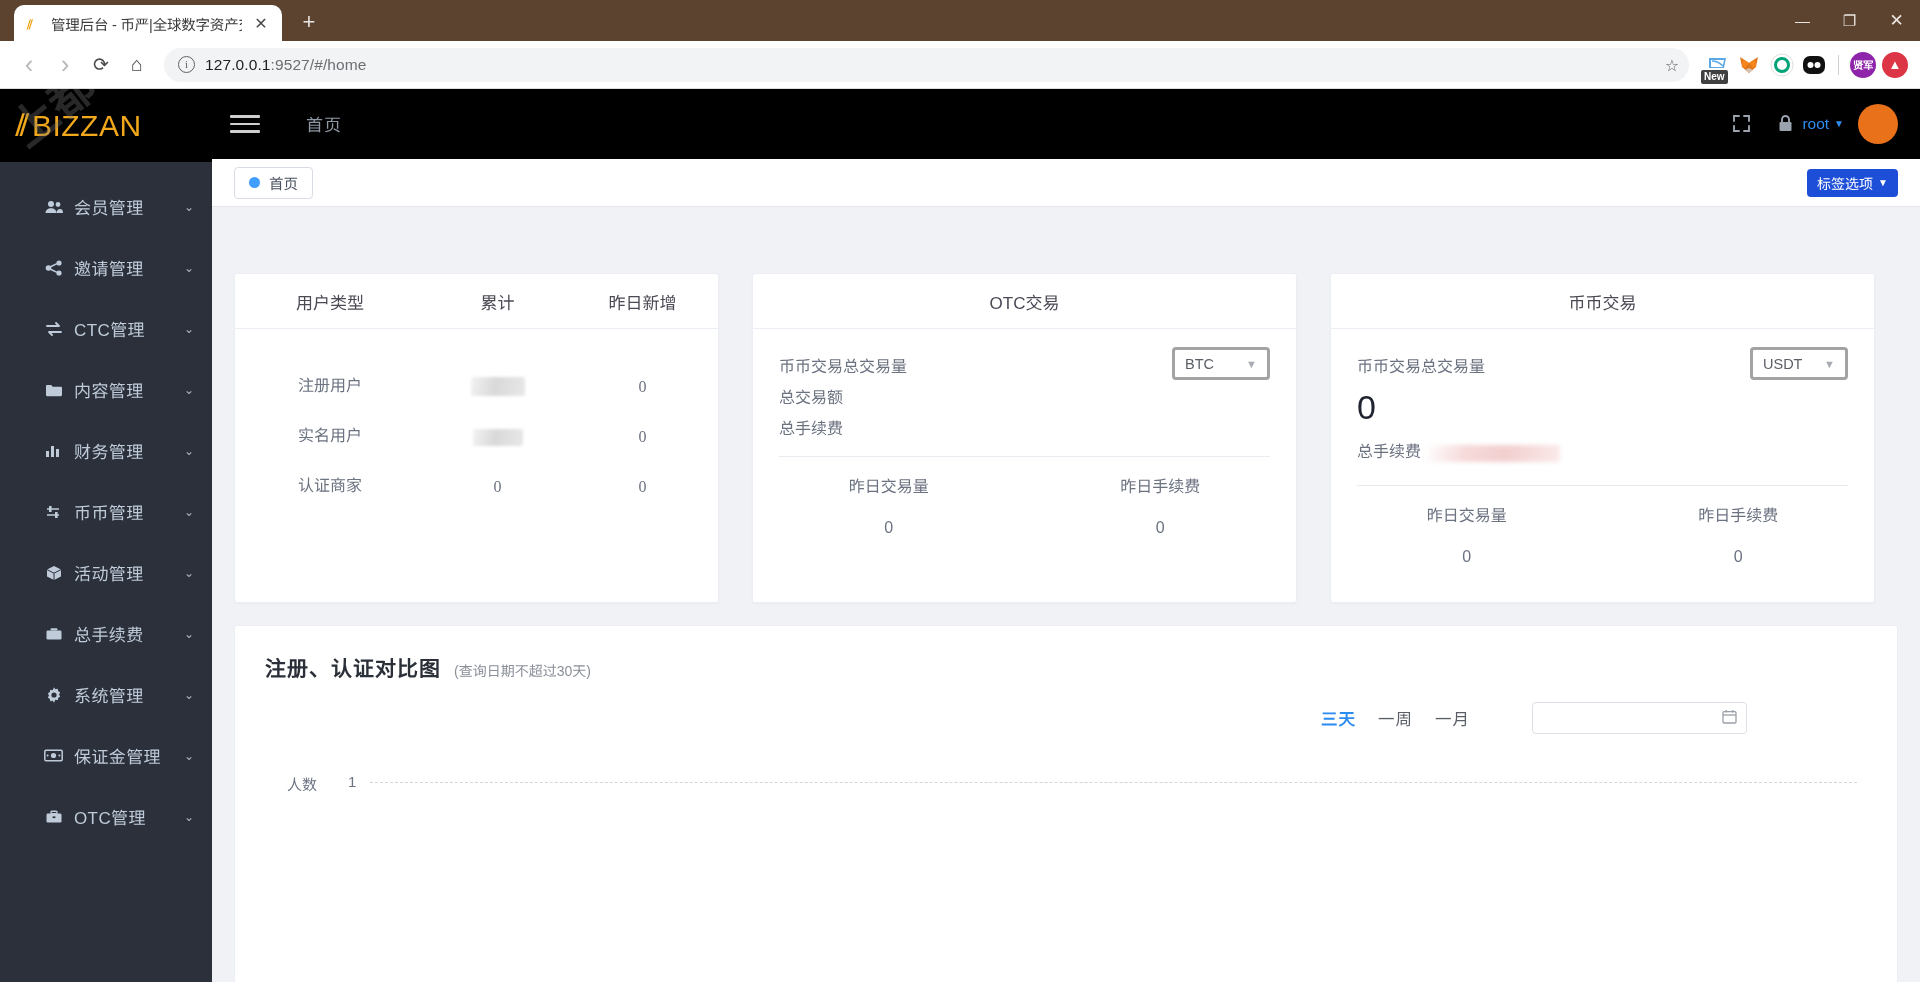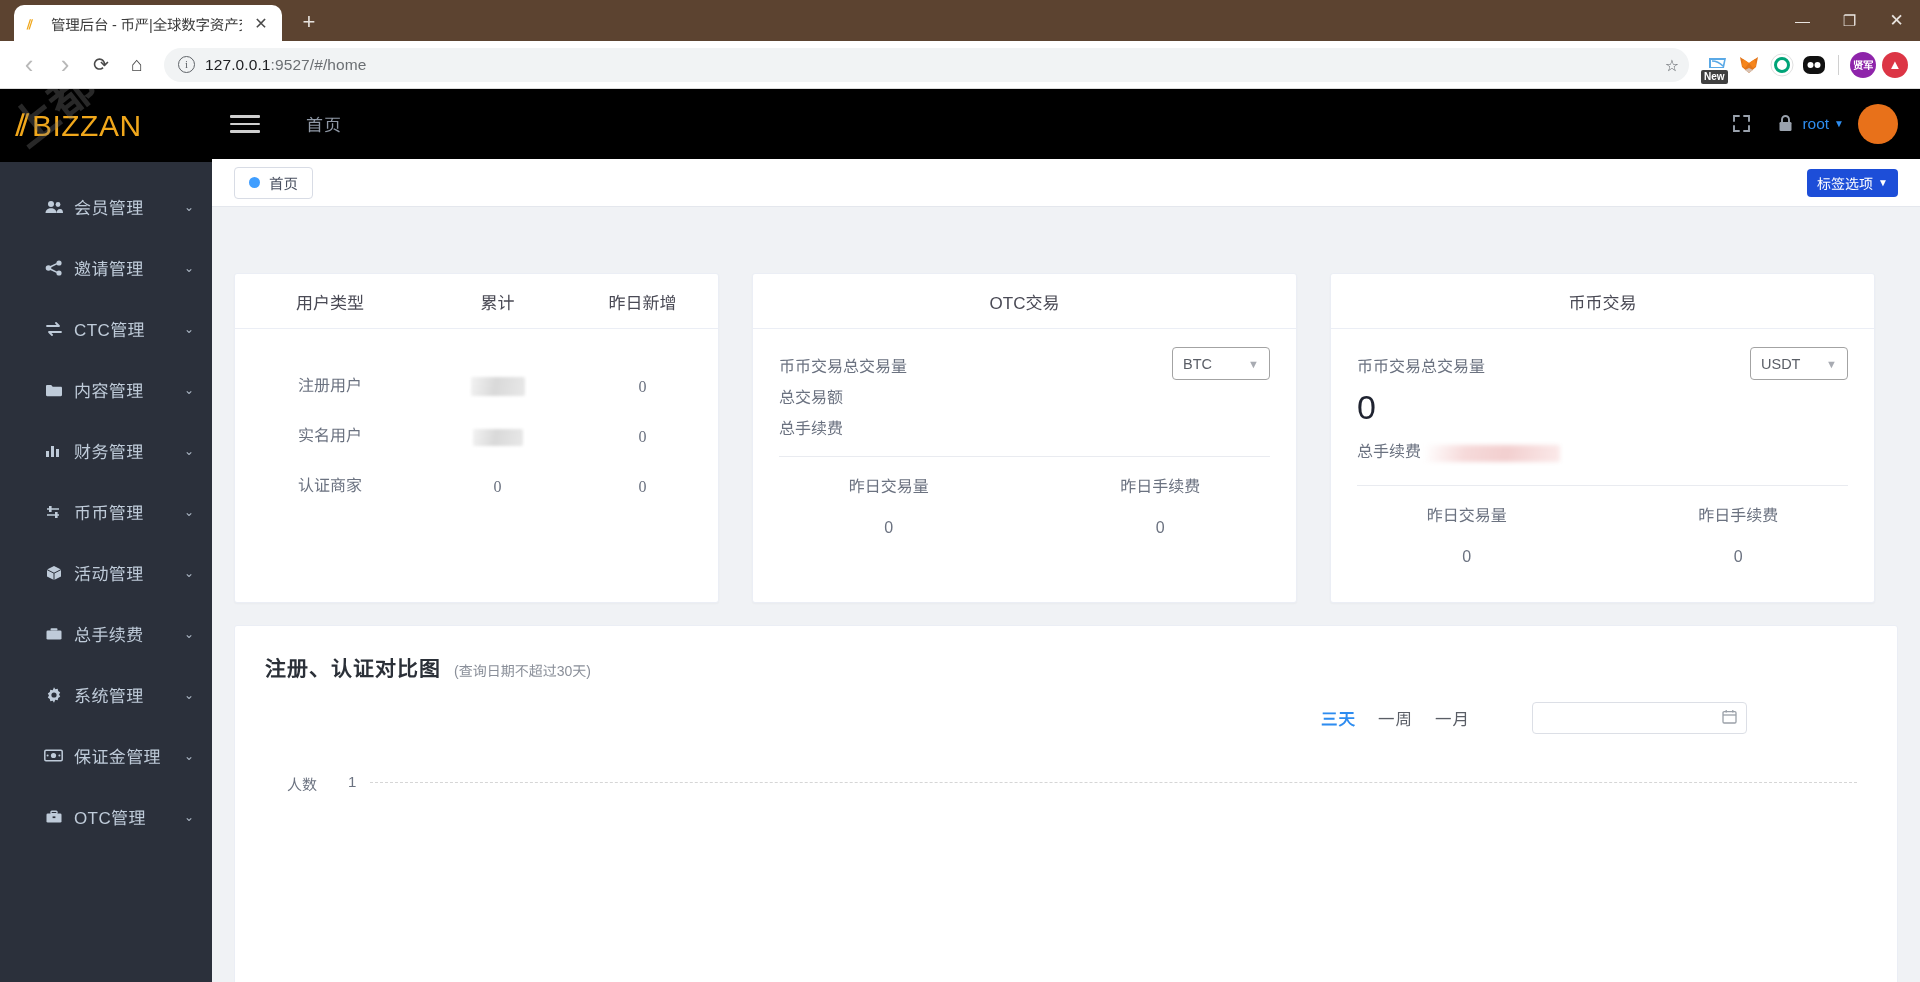--- a/index.html
+++ b/index.html
@@ -212,21 +212,21 @@
   .cb-line { font-size: 16px; color: #6b7280; line-height: 31px; }
   .cb-big { font-size: 34px; color: #1f2330; line-height: 46px; margin: 2px 0 6px 0;
     font-family: "Liberation Sans", sans-serif; }
   .redacted-pink {
     display: inline-block; height: 17px; width: 135px; border-radius: 2px;
     background: linear-gradient(100deg,#ffffff 0%,#f6dada 30%,#f2cfcf 60%,#fbeaea 100%);
     filter: blur(2.2px); vertical-align: middle; margin-left: 4px;
   }
   .selector {
     position: absolute; right: 26px; top: 18px; width: 98px; height: 33px;
-    border: 1px solid #a3a3a3; border-radius: 4px; background: #fff;
+    border: 3px solid #a3a3a3; border-radius: 4px; background: #fff;
     display: flex; align-items: center; padding: 0 10px; font-size: 14.5px;
     color: #5a5e66; justify-content: space-between; cursor: pointer;
   }
   .selector .caret { color: #a8abb2; font-size: 11px; }
   .divider { height: 1px; background: #e9ebf0; margin: 12px 26px 0 26px; }
   .two-col { display: flex; padding-top: 16px; }
   .two-col > div { flex: 1 1 50%; text-align: center; }
   .tc-label { font-size: 16px; color: #6b7280; }
   .tc-value { font-size: 16px; color: #6b7280; margin-top: 22px; }
 

